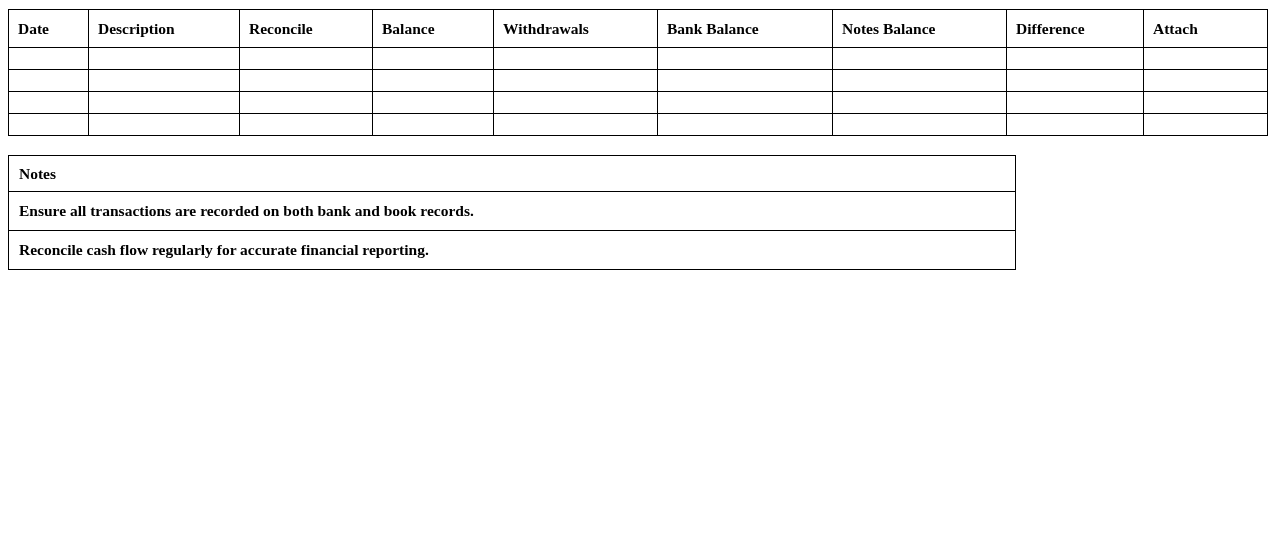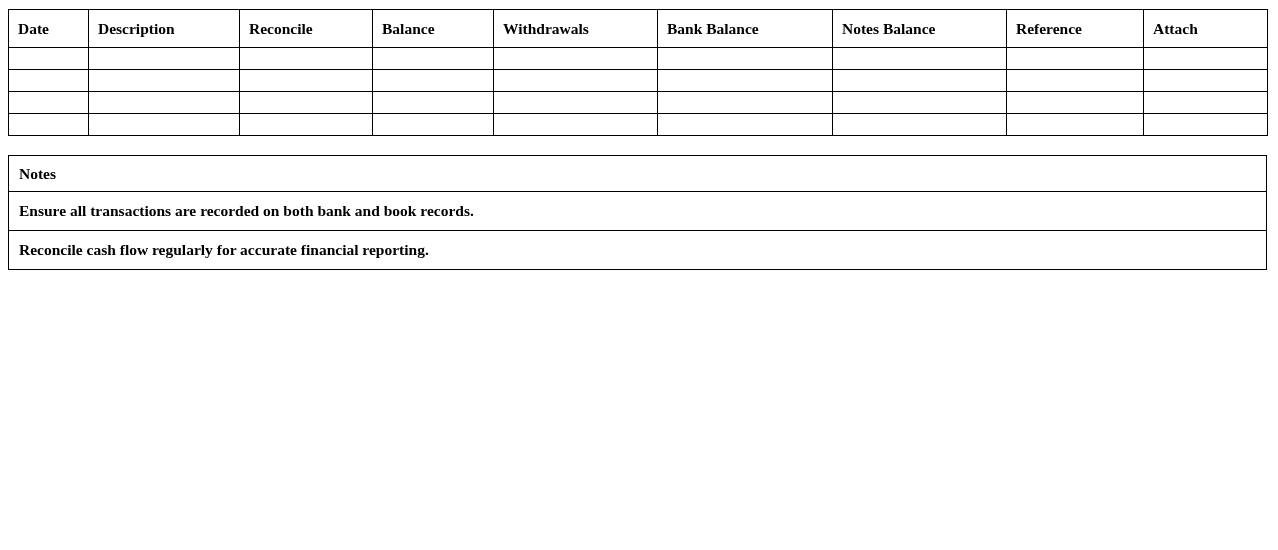--- a/index.html
+++ b/index.html
@@ -38,21 +38,21 @@
     font-weight: bold;
     white-space: nowrap;
     overflow: hidden;
   }
   .recon-table td {
     height: 21px;
     padding: 0 4px 0 9px;
     font-size: 15.5px;
   }
   .notes-table {
-    width: 1259px;
+    width: 1008px;
     margin-top: 19px;
   }
   .notes-table .notes-header-cell {
     height: 35px;
     padding: 0 10px;
     text-align: left;
     vertical-align: middle;
     font-size: 15.5px;
     font-weight: bold;
   }
@@ -84,21 +84,21 @@
       </colgroup>
       <thead>
         <tr>
           <th>Date</th>
           <th>Description</th>
           <th>Reconcile</th>
           <th>Balance</th>
           <th>Withdrawals</th>
           <th>Bank Balance</th>
           <th>Notes Balance</th>
-          <th>Reference</th>
+          <th>Difference</th>
           <th>Attach</th>
         </tr>
       </thead>
       <tbody>
         <tr>
           <td></td>
           <td></td>
           <td></td>
           <td></td>
           <td></td>

